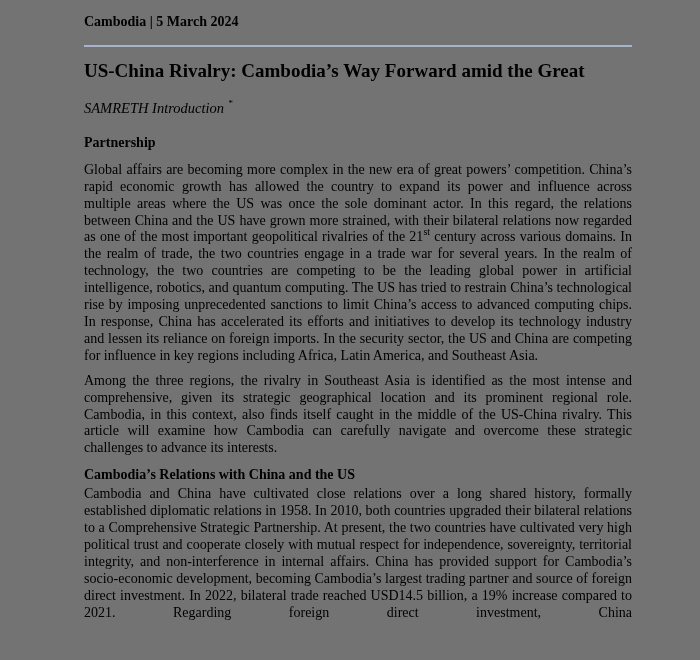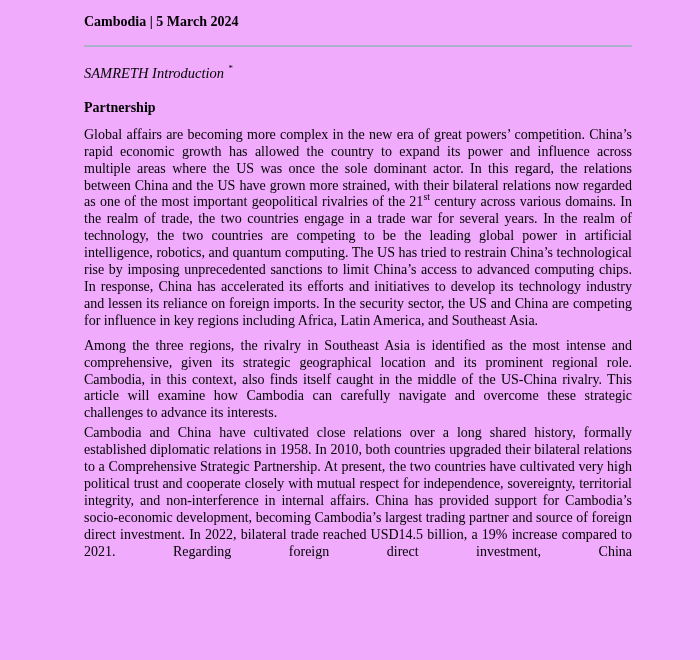--- a/index.html
+++ b/index.html
@@ -13,21 +13,21 @@
     overflow: hidden;
     color: #000000;
     font-family: "Liberation Serif", "DejaVu Serif", serif;
   }
   .page {
     box-sizing: border-box;
     width: 700px;
     height: 660px;
     padding: 14px 68px 0 84px;
     overflow: hidden;
-    background: #f0abfc;
+    background: #737373;
   }
   .kicker {
     font-size: 14px;
     line-height: 16px;
     font-weight: bold;
   }
   .rule {
     margin-top: 15px;
     height: 0;
     border-top: 2px solid #aab2c9;
@@ -76,26 +76,28 @@
 </head>
 <body>
 
 <div class="page">
 
   <div class="kicker">Cambodia | 5 March 2024</div>
 
   <div class="rule"></div>
 
   <h1 class="title">
+    <span class="tline">US-China Rivalry: Cambodia’s Way Forward amid the Great</span>
   </h1>
 
   <div class="author"><span>SAMRETH Introduction</span><sup class="mark">*</sup></div>
 
   <h2 class="heading">Partnership</h2>
 
   <p class="body-par p1"><span>Global affairs are becoming more complex in the new era of great powers’ competition. China’s rapid economic growth has allowed the country to expand its power and influence across multiple areas where the US was once the sole dominant actor. In this regard, the relations between China and the US have grown more strained, with their bilateral relations now regarded as one of the most important geopolitical rivalries of the 21</span><sup class="ord">st</sup><span> century across various domains. In the realm of trade, the two countries engage in a trade war for several years. In the realm of technology, the two countries are competing to be the leading global power in artificial intelligence, robotics, and quantum computing. The US has tried to restrain China’s technological rise by imposing unprecedented sanctions to limit China’s access to advanced computing chips. In response, China has accelerated its efforts and initiatives to develop its technology industry and lessen its reliance on foreign imports. In the security sector, the US and China are competing for influence in key regions including Africa, Latin America, and Southeast Asia.</span></p>
 
   <p class="body-par p2">Among the three regions, the rivalry in Southeast Asia is identified as the most intense and comprehensive, given its strategic geographical location and its prominent regional role. Cambodia, in this context, also finds itself caught in the middle of the US-China rivalry. This article will examine how Cambodia can carefully navigate and overcome these strategic challenges to advance its interests.</p>
 
+  <h2 class="heading h2b">Cambodia’s Relations with China and the US</h2>
 
   <p class="body-par p3 continues">Cambodia and China have cultivated close relations over a long shared history, formally established diplomatic relations in 1958. In 2010, both countries upgraded their bilateral relations to a Comprehensive Strategic Partnership. At present, the two countries have cultivated very high political trust and cooperate closely with mutual respect for independence, sovereignty, territorial integrity, and non-interference in internal affairs. China has provided support for Cambodia’s socio-economic development, becoming Cambodia’s largest trading partner and source of foreign direct investment. In 2022, bilateral trade reached USD14.5 billion, a 19% increase compared to 2021. Regarding foreign direct investment, China</p>
 
 </div>
 
 </body></html>

